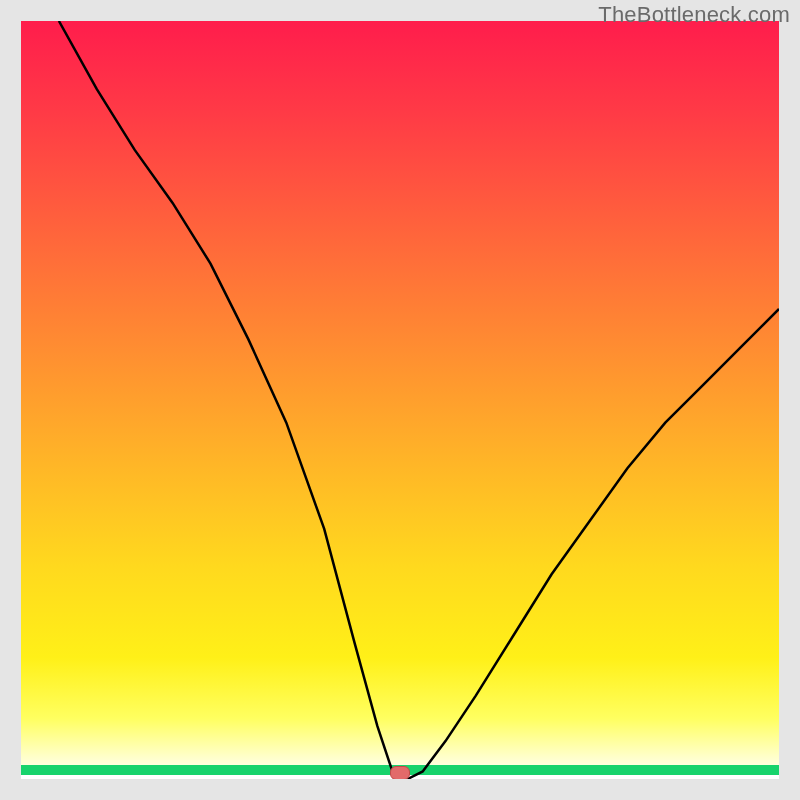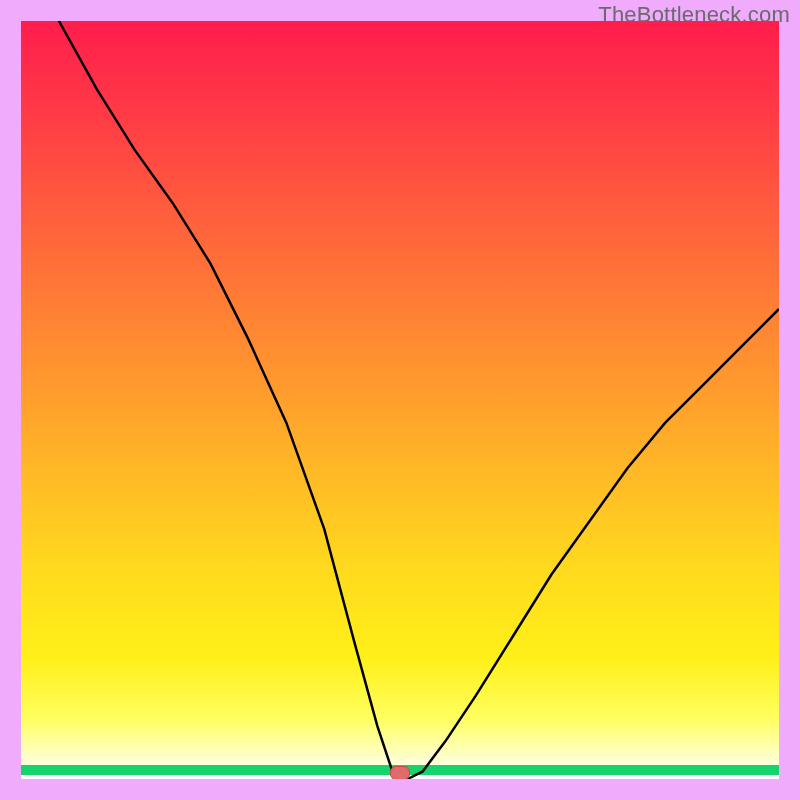--- a/index.html
+++ b/index.html
@@ -8,21 +8,21 @@
     width: 800px;
     height: 800px;
     background: #000;
     overflow: hidden;
     font-family: Arial, Helvetica, sans-serif;
   }
   .frame {
     position: relative;
     width: 800px;
     height: 800px;
-    background: #f0abfc;
+    background: #e5e5e5;
   }
   .watermark {
     position: absolute;
     top: 2px;
     right: 10px;
     color: #6a6a6a;
     font-size: 22px;
     font-weight: 500;
     letter-spacing: 0.2px;
     z-index: 20;

